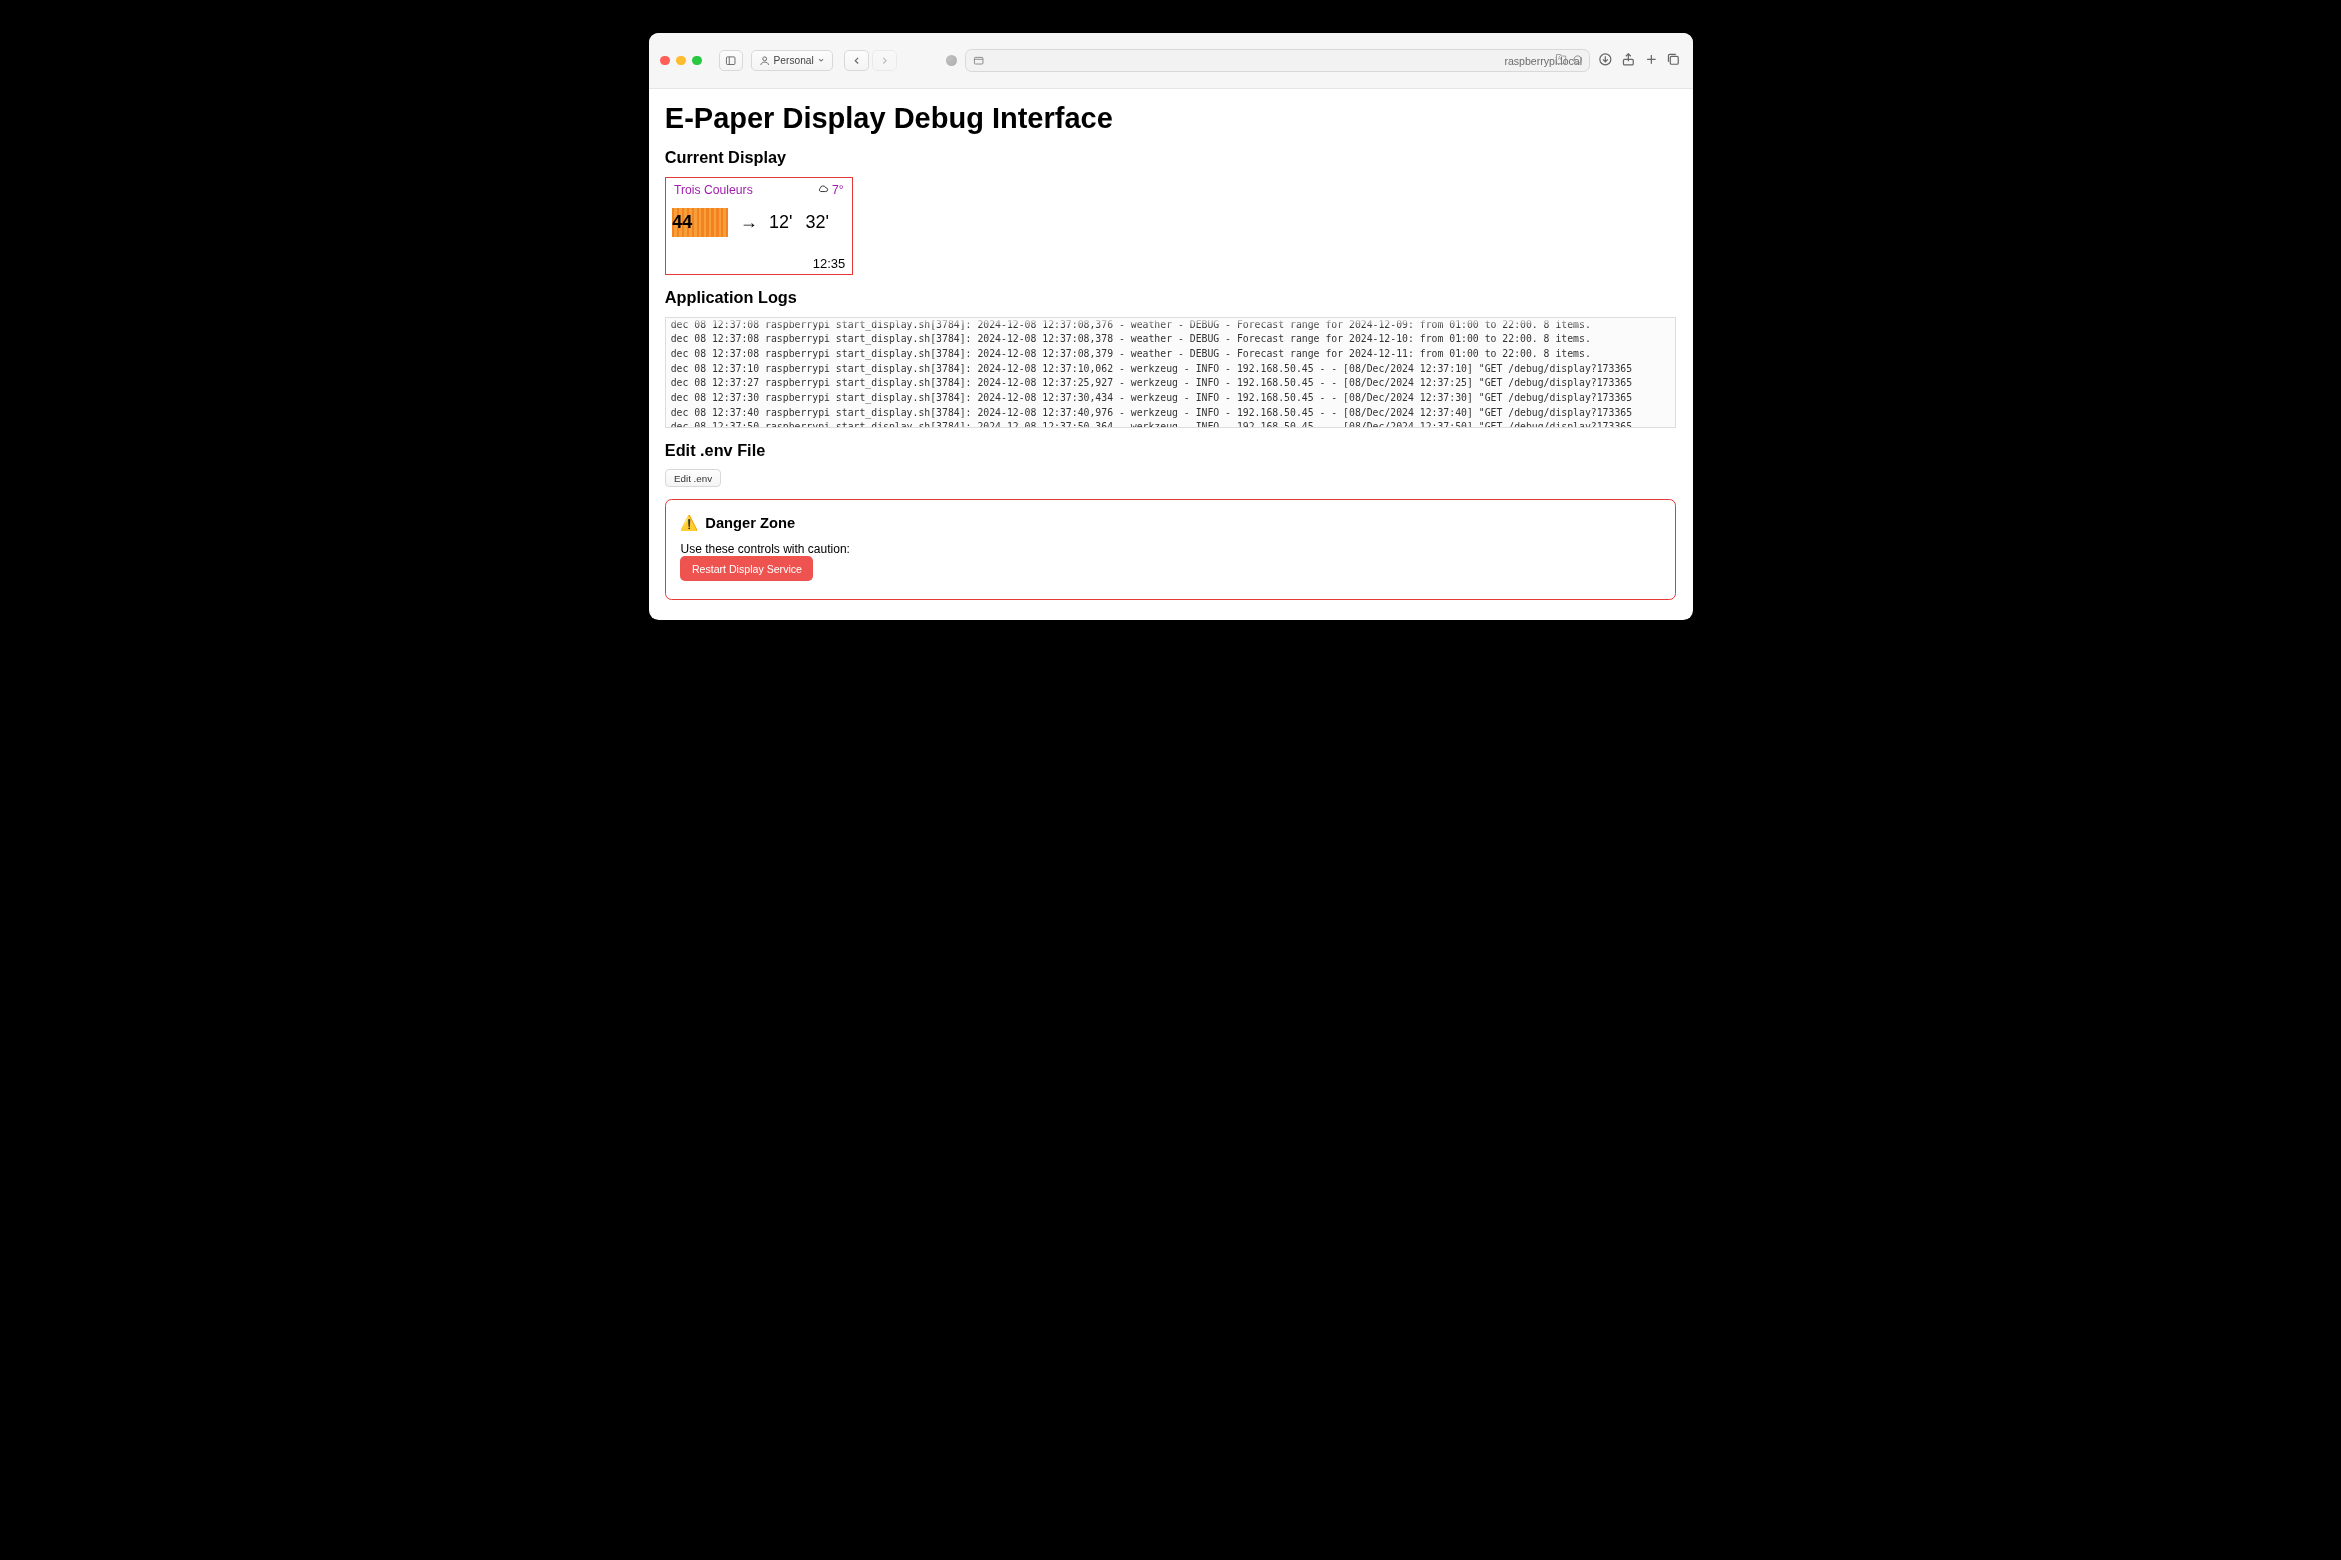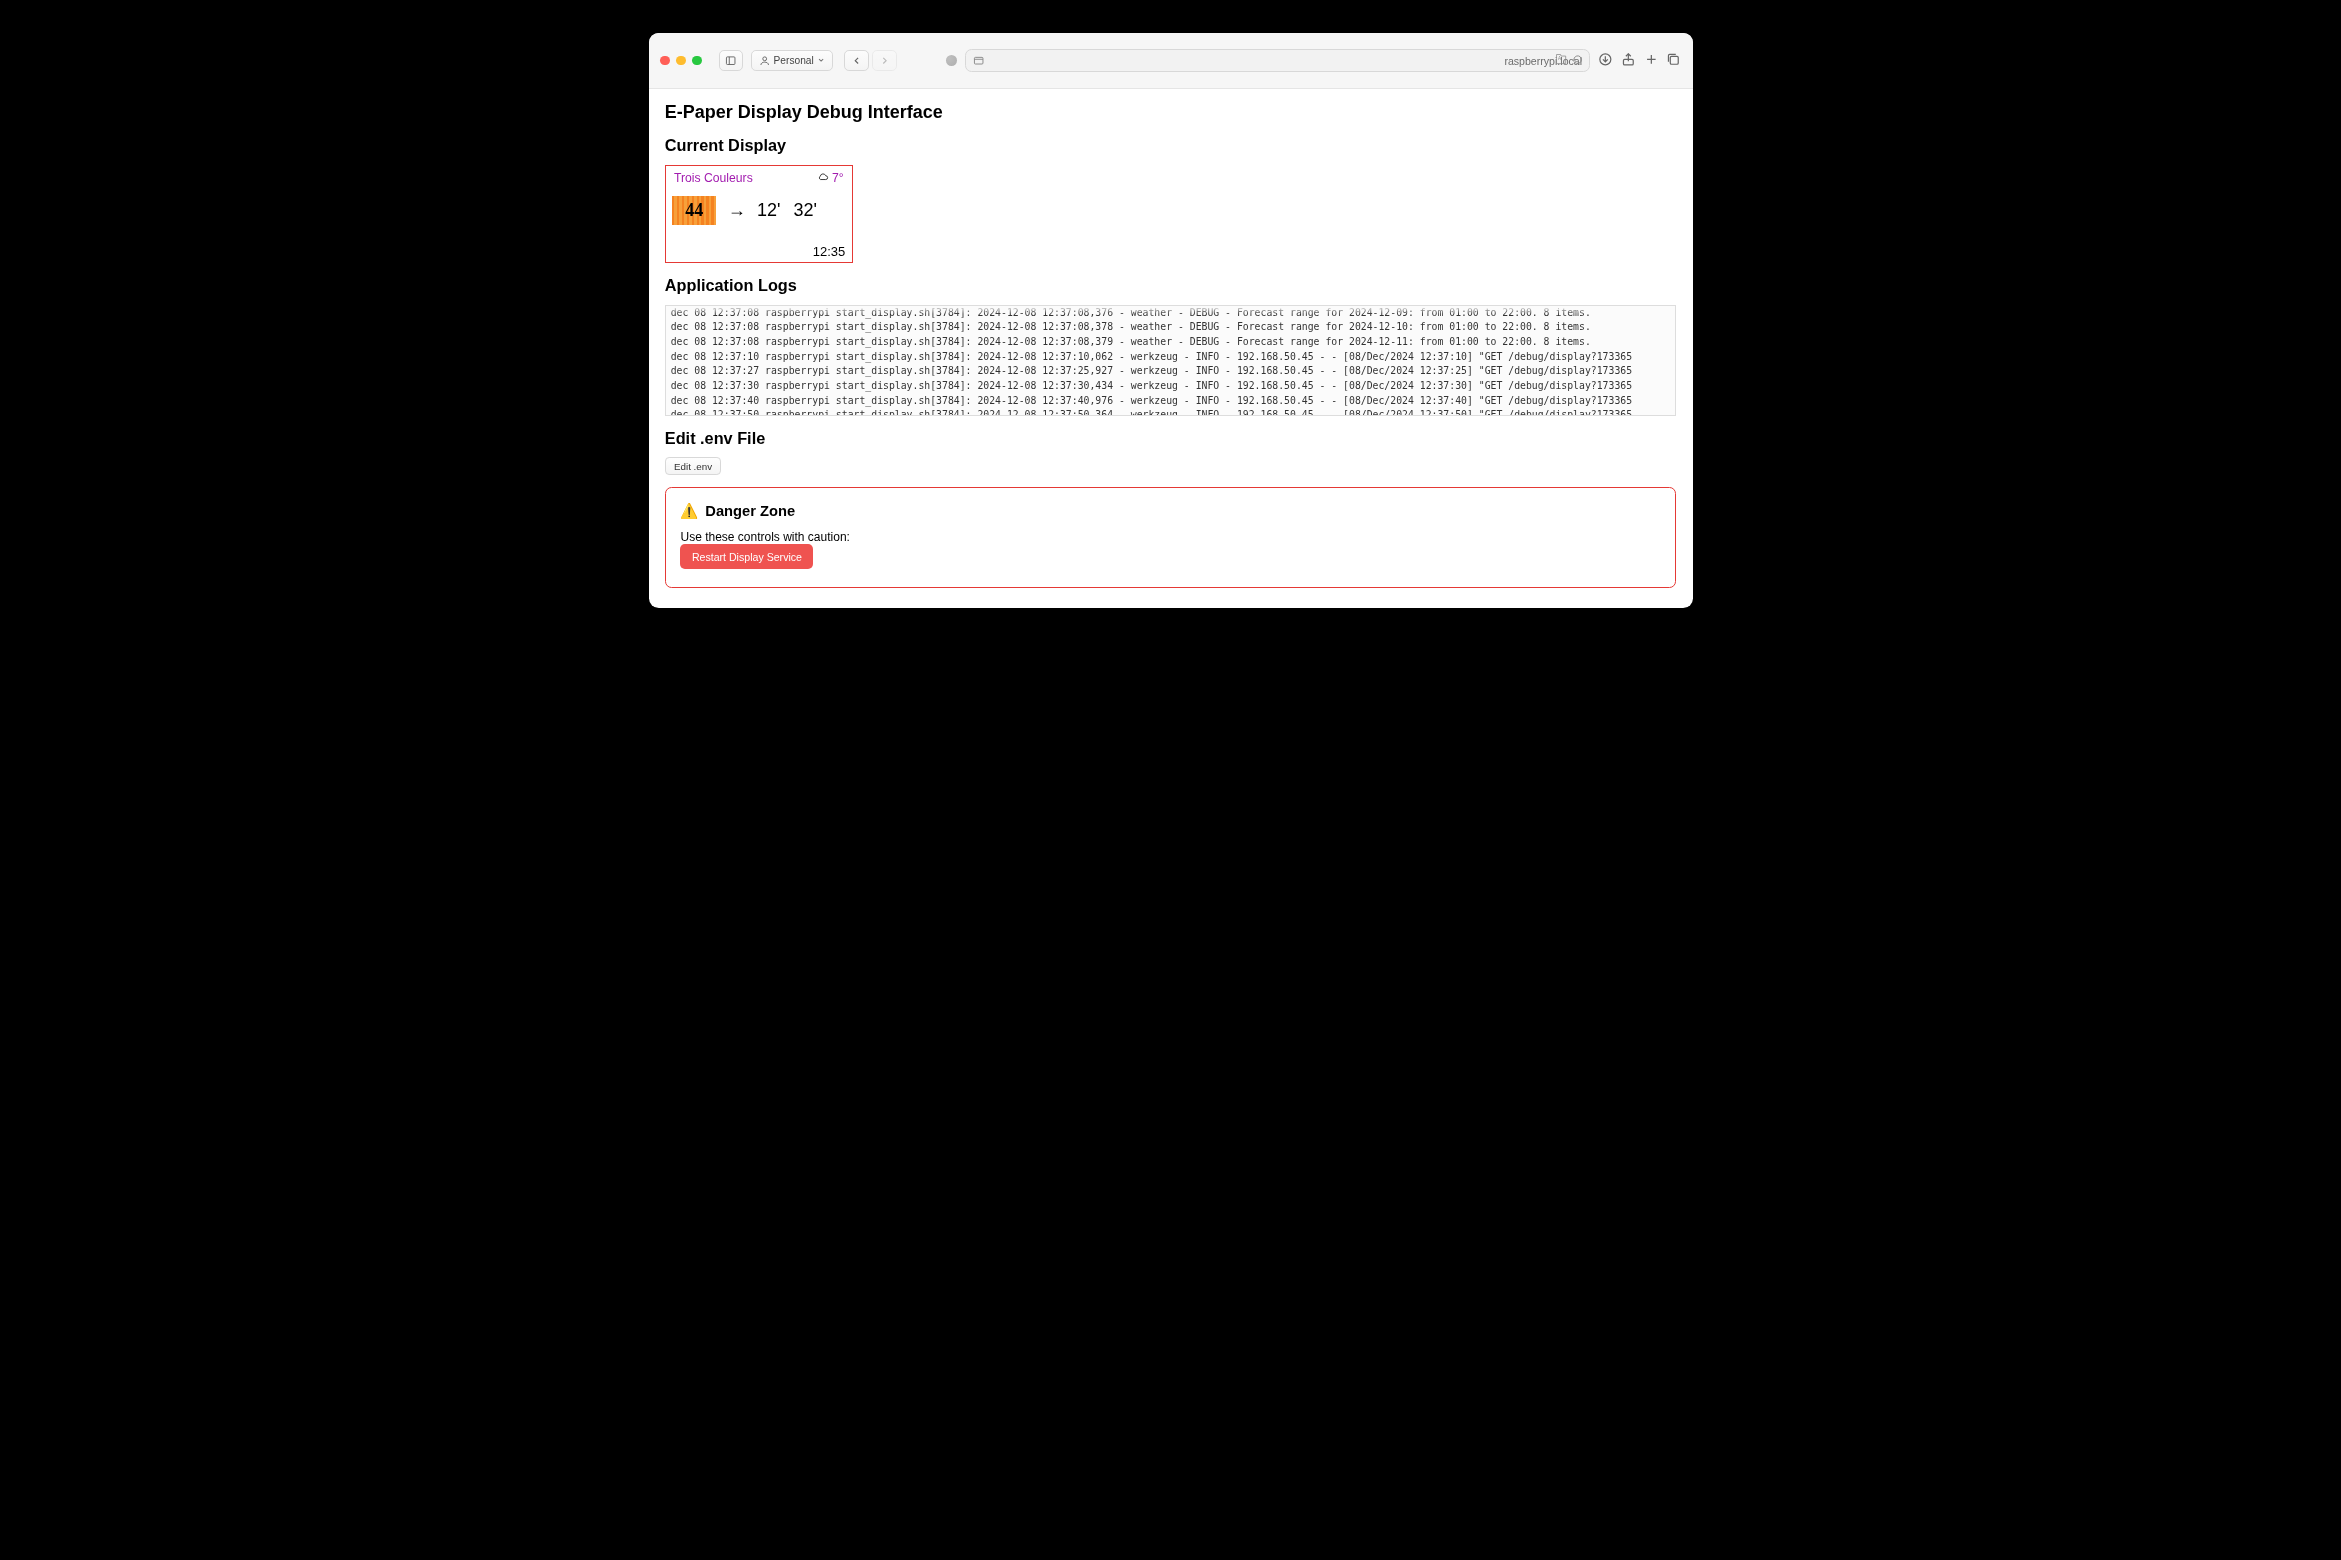--- a/index.html
+++ b/index.html
@@ -59,21 +59,21 @@
       font-size: 10.6px;
       color: #6b6b6b;
       padding: 0 6.5px;
       position: relative;
     }
     .urlbar .left-glyph { position:absolute; left:6.5px; display:flex; align-items:center;}
     .urlbar .right-glyphs { position:absolute; right:4.9px; display:flex; gap:4.9px; align-items:center;}
     .tb-right { display:flex; gap:8.2px; }
     .content { padding: 13px 16.3px 19.6px 16.3px; }
     h1 {
-      font-size: 18px;
+      font-size: 29px;
       font-weight: 800;
       margin-bottom: 13px;
     }
     h2 {
       font-size: 16.3px;
       font-weight: 800;
       margin-top: 13px;
       margin-bottom: 9.8px;
     }
     .display-panel {
@@ -93,30 +93,29 @@
       color: #a21caf;
     }
     .weather { display:flex; align-items:center; gap:1.6px; }
     .dp-mid {
       display: flex;
       align-items: center;
       gap: 11.4px;
       padding: 11.4px 8.2px 0 6.5px;
     }
     .route-badge {
-      width: 44px;
+      width: 56px;
       height: 29px;
       background: repeating-linear-gradient(90deg,#f58220 0 2.4px,#f7a03a 2.4px 4.9px);
       display: flex;
       align-items: center;
-      justify-content: center;
+      justify-content: flex-start;
       font-weight: 900;
       font-size: 18px;
       color: #000;
-      font-family: Liberation Serif, serif;
     }
     .arrow-right { font-size:18px; }
     .times { font-size: 18px; display:flex; gap:13px; }
     .dp-clock {
       position: absolute; right: 6.5px; bottom: 3.3px;
       font-size: 13px;
     }
     .small-btn {
       border: 0.8px solid #d8d8d8;
       background: linear-gradient(#fefefe,#f4f4f4);

